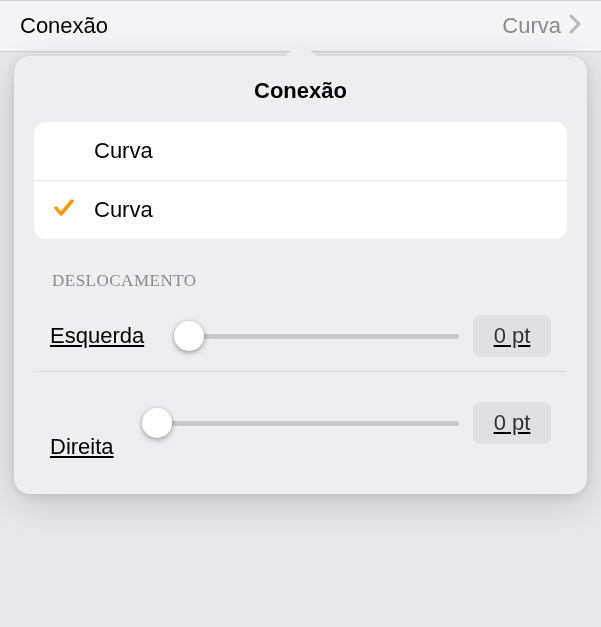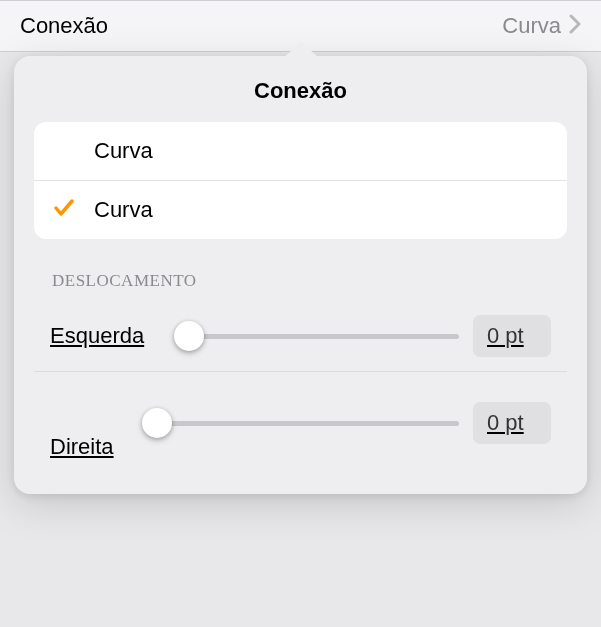--- a/index.html
+++ b/index.html
@@ -178,21 +178,21 @@
       left: 0;
     }
     
     .value-box {
       background: #e0e0e2;
       border-radius: 7px;
       padding: 8px 14px;
       font-size: 22px;
       color: #333;
       min-width: 78px;
-      text-align: left;
+      text-align: center;
     }
   </style>
 </head>
 <body>
 
 <div class="parent-row">
   <span class="parent-label">Conexão</span>
   <div class="parent-value-group">
     <span class="parent-value">Curva</span>
     <span class="chevron">

